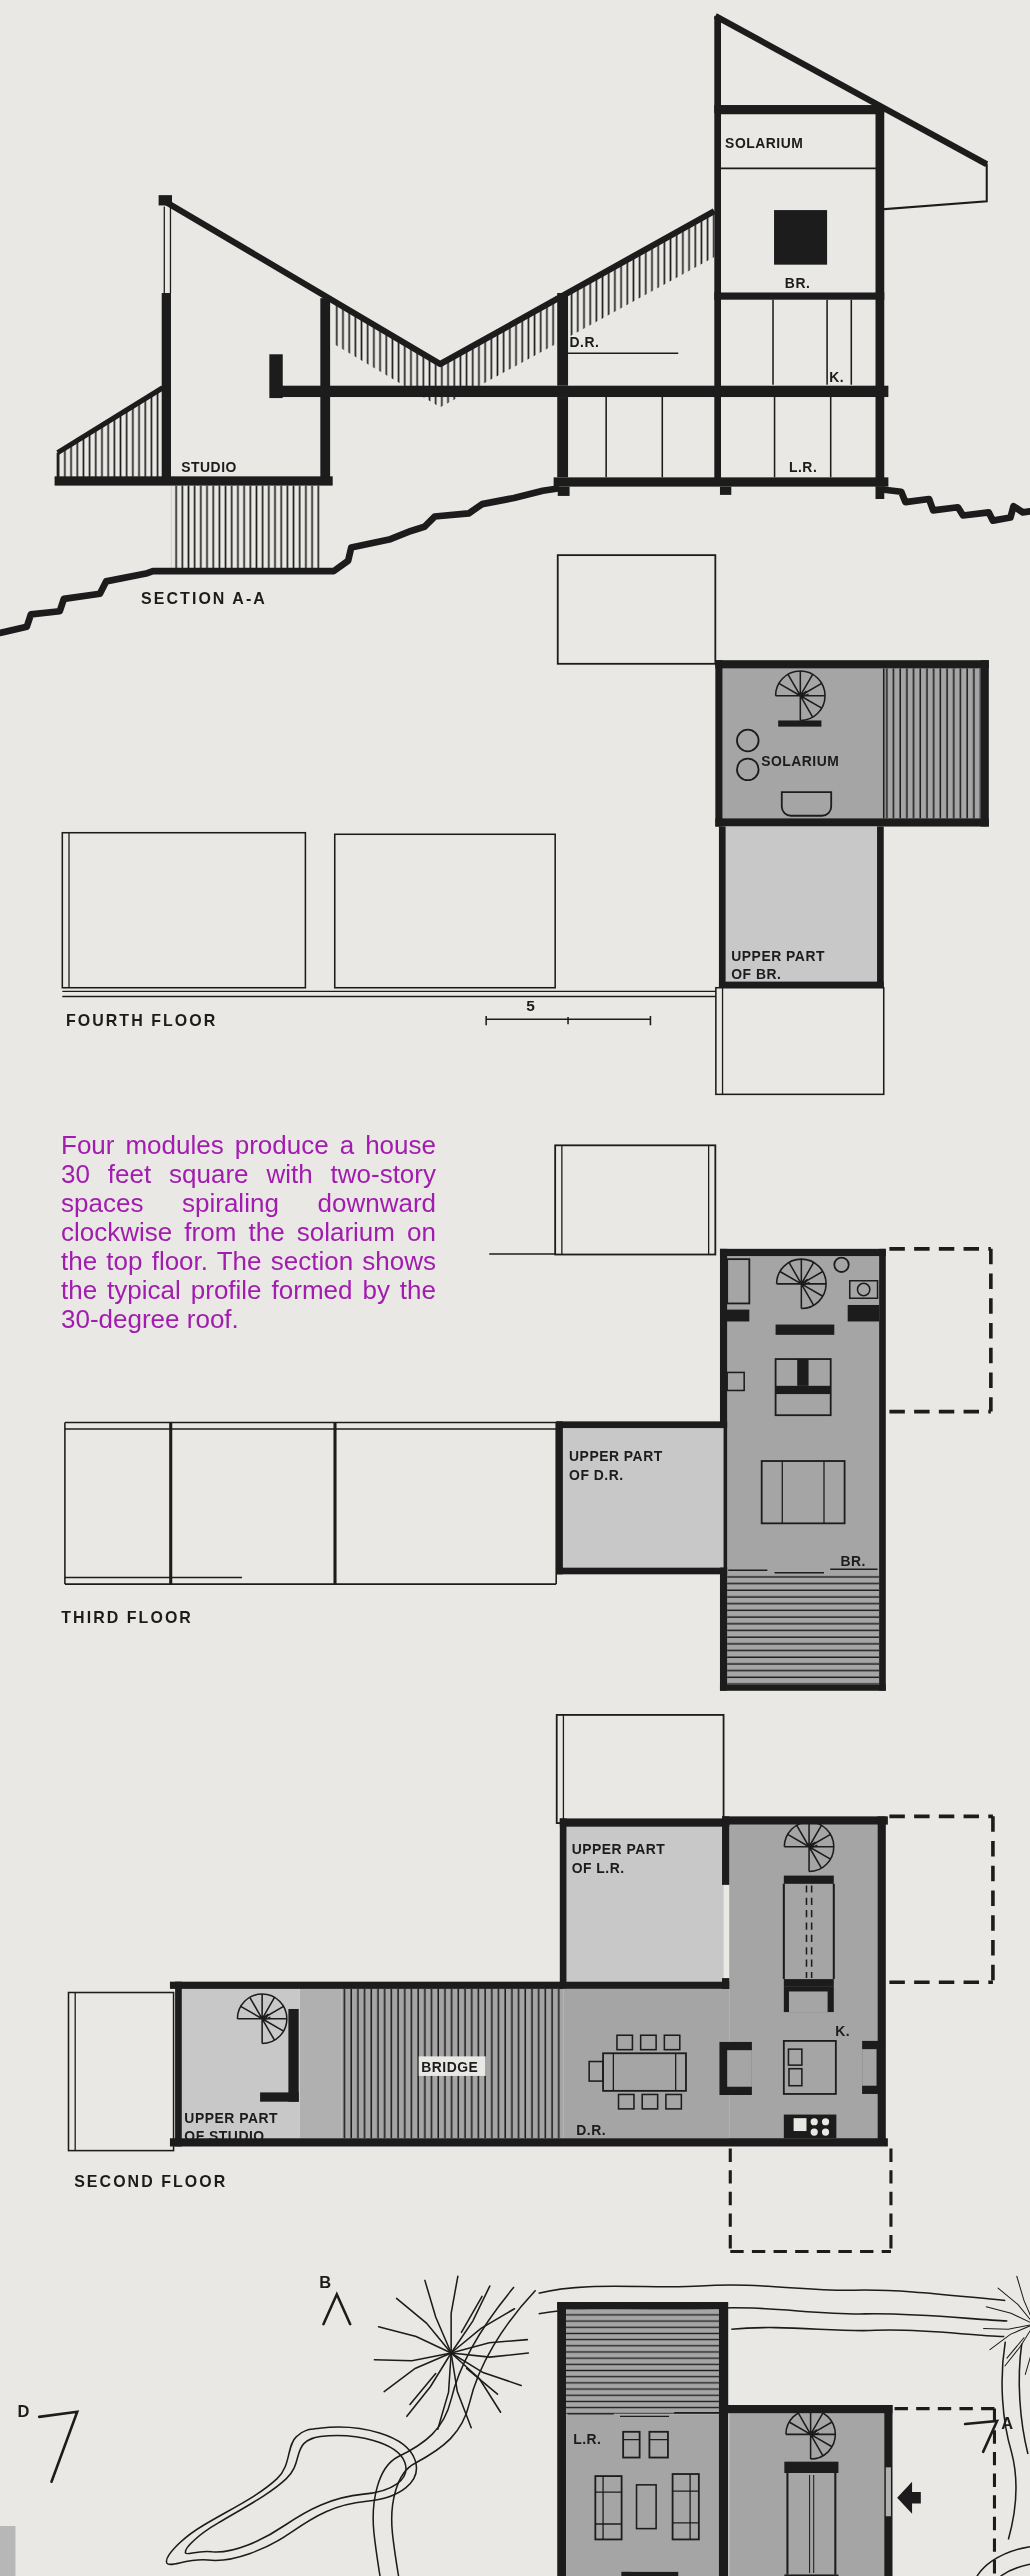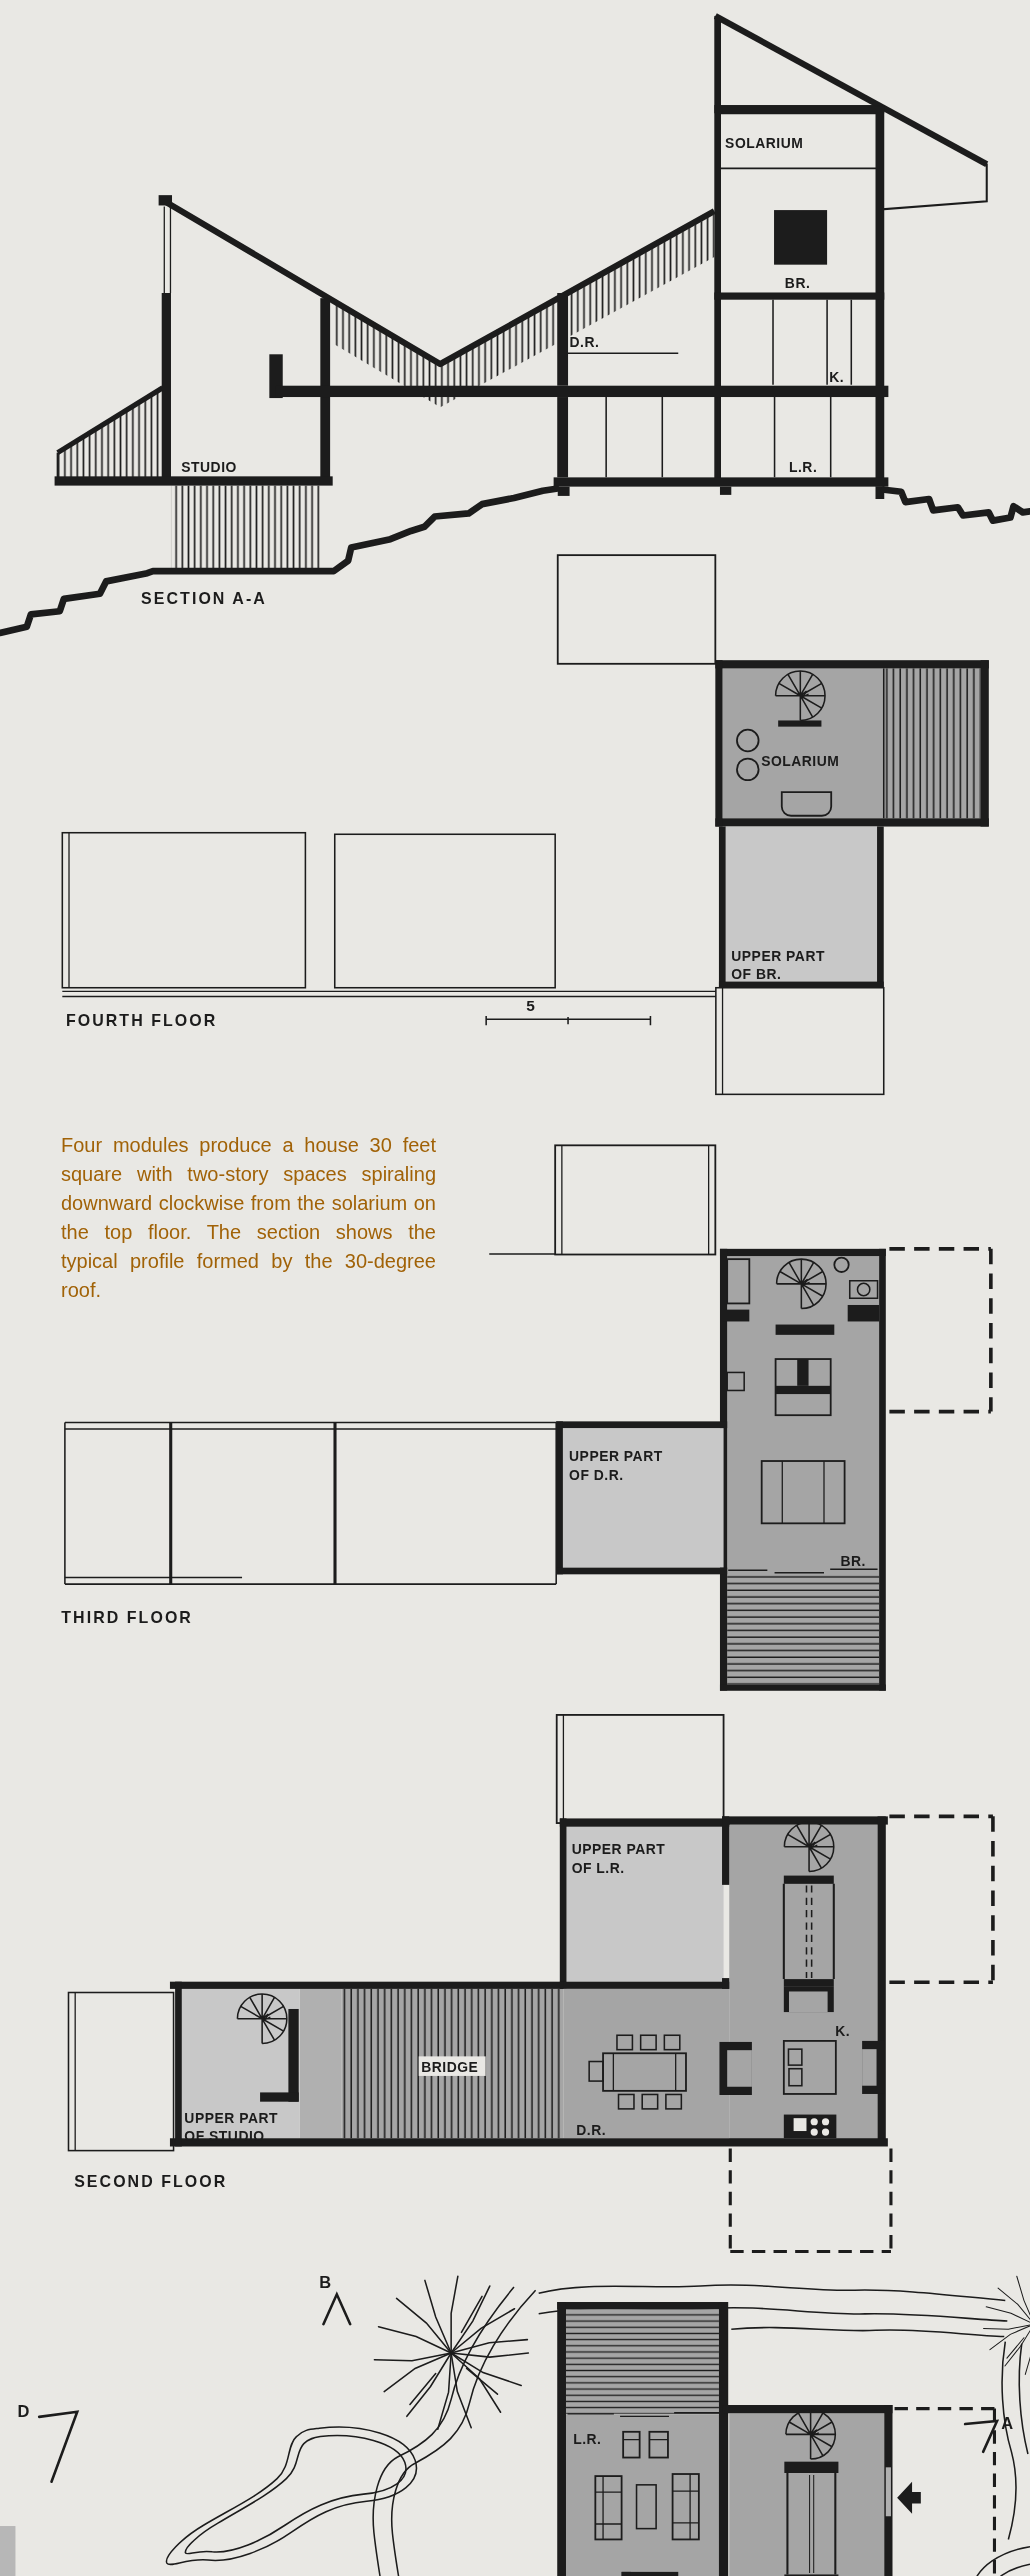--- a/index.html
+++ b/index.html
@@ -12,21 +12,21 @@
   svg text{fill:var(--ink);font-family:"Liberation Sans",sans-serif;font-weight:bold;}
   .lbl{font-size:27px;letter-spacing:1px;}
   .cap{font-size:31px;letter-spacing:4px;}
   .mk{font-size:32px;}
   .num{font-size:30px;}
   .k{fill:var(--ink);stroke:none;}
   .w{fill:none;stroke:var(--ink);}
   .g{fill:var(--g);}
   .lg{fill:var(--lg);}
   #desc{position:absolute;left:61px;top:1131px;width:375px;
-        font-size:20px;line-height:29px;color:#a16207;text-align:justify;text-align-last:left;
+        font-size:26px;line-height:29px;color:#a21caf;text-align:justify;text-align-last:left;
         font-family:"Liberation Sans",sans-serif;}
 </style>
 </head>
 <body>
 
 <div id="page">
 
 <svg id="art" width="1030" height="2869" viewBox="0 0 2000 5569">
 <defs>
   <pattern id="vh" width="13" height="10" patternUnits="userSpaceOnUse">

